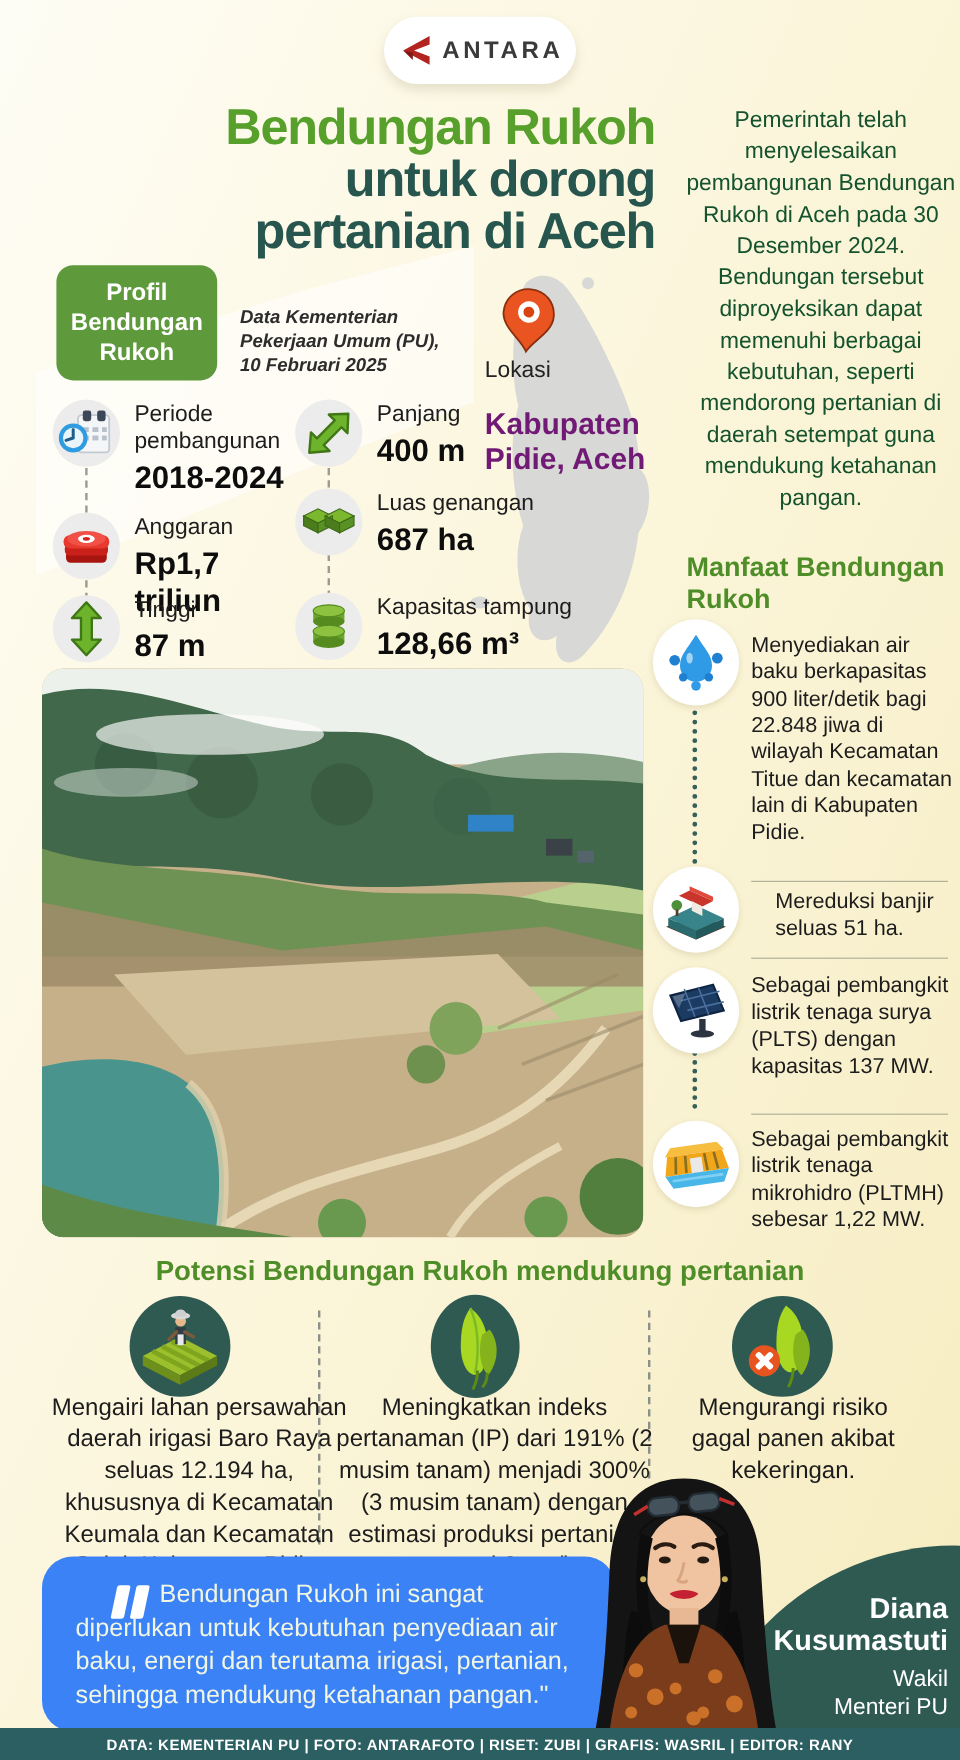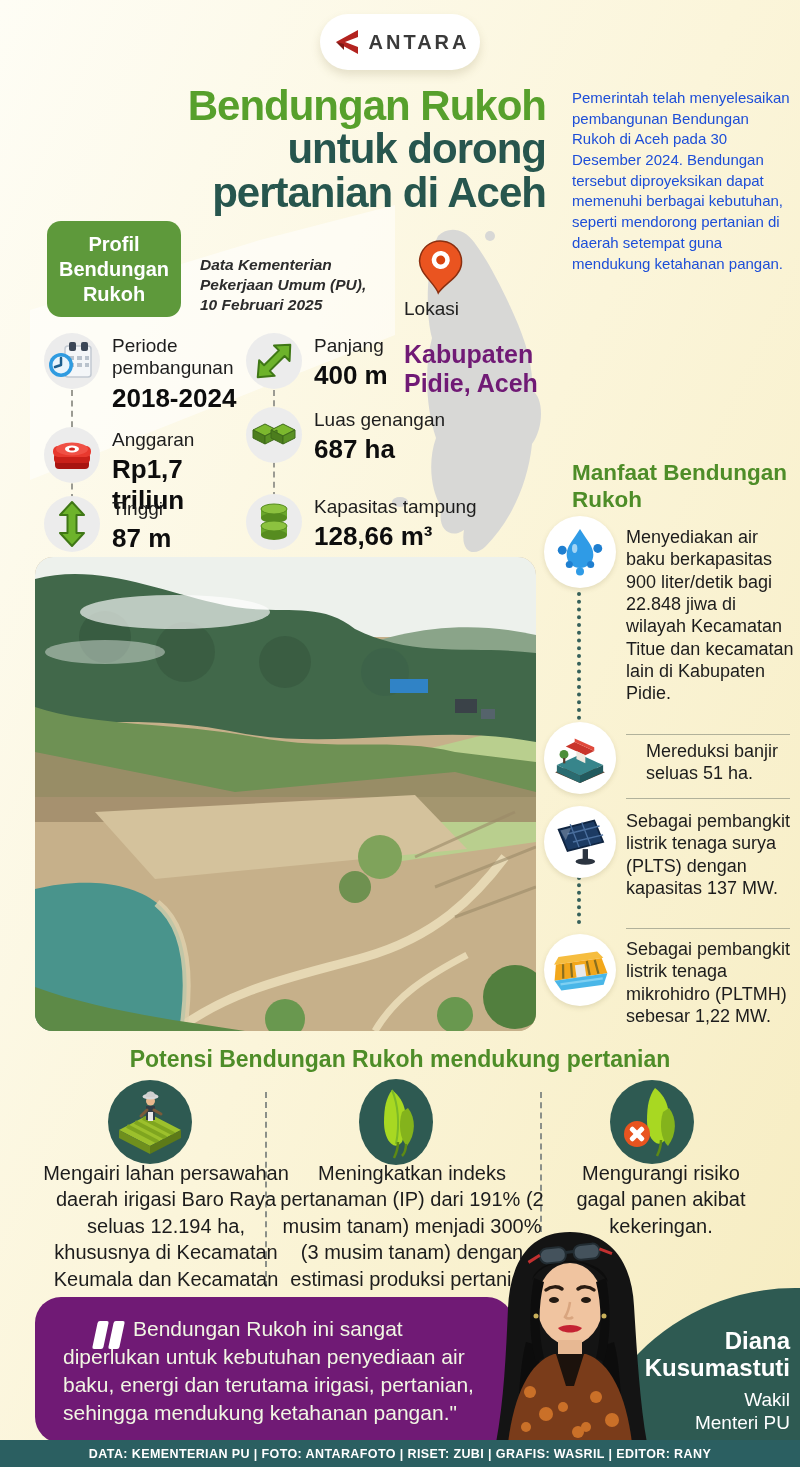--- a/index.html
+++ b/index.html
@@ -9,21 +9,21 @@
     background:linear-gradient(115deg,#fefdf5 0%,#fbf5da 50%,#f6ecc0 100%);
   }
   .abs{position:absolute;}
   
   .logo-pill{left:320px;top:14px;width:160px;height:56px;border-radius:28px;background:#fff;
     box-shadow:0 5px 10px rgba(120,110,60,.18);display:flex;align-items:center;justify-content:center;gap:8px;z-index:3;}
   .logo-text{font-size:20px;font-weight:bold;color:#3a3a3a;letter-spacing:3px;}
   .title{left:110px;top:84px;width:436px;text-align:right;z-index:2;line-height:1.03;letter-spacing:-1px;}
   .title .t1{font-size:42px;font-weight:bold;color:#57a02c;}
   .title .t2{font-size:42px;font-weight:bold;color:#27564e;}
-  .intro{left:572px;top:88px;width:224px;font-size:15px;line-height:1.38;color:#1d4ed8;z-index:2;}
+  .intro{left:572px;top:88px;width:224px;font-size:19px;line-height:1.38;color:#14532d;z-index:2;text-align:center;}
   
   .profil-box{left:47px;top:221px;width:134px;height:96px;background:#5e993b;border-radius:14px;
     display:flex;align-items:center;justify-content:center;text-align:center;z-index:2;}
   .profil-box span{color:#fff;font-weight:bold;font-size:20px;line-height:1.25;}
   .source{left:200px;top:255px;width:185px;font-size:15.5px;font-style:italic;font-weight:bold;color:#2c2c2c;line-height:1.3;z-index:2;}
   .loc{left:404px;top:298px;width:160px;z-index:2;}
   .loc .loc-label{font-size:19px;color:#222;}
   .loc .loc-value{font-size:25px;font-weight:bold;color:#701a75;line-height:1.15;margin-top:20px;}
   
   .stat{display:flex;gap:12px;z-index:2;align-items:flex-start;}
@@ -39,21 +39,21 @@
   .ben-head{left:572px;top:459px;width:224px;font-size:22.5px;font-weight:bold;color:#4e8d28;line-height:1.2;z-index:2;}
   .ben-ic{width:72px;height:72px;border-radius:50%;background:#fff;box-shadow:0 2px 5px rgba(120,110,60,.18);
     display:flex;align-items:center;justify-content:center;z-index:2;}
   .ben-tx{width:174px;font-size:18px;line-height:1.24;color:#1c1c1c;z-index:2;}
   .ben-sep{height:1px;background:#8a8f7e;opacity:.65;width:164px;z-index:2;}
   .dot-v{border-left:4px dotted #35605a;z-index:1;}
   
   .pot-head{left:0;top:1046px;width:800px;text-align:center;font-size:23px;font-weight:bold;color:#4e8d28;z-index:2;}
   .pot-tx{font-size:20px;line-height:1.32;color:#1c1c1c;text-align:center;z-index:2;}
   
-  .quote-box{left:35px;top:1297px;width:478px;height:146px;border-radius:26px;background:#701a75;z-index:2;}
+  .quote-box{left:35px;top:1297px;width:478px;height:146px;border-radius:26px;background:#3b82f6;z-index:2;}
   .qmark{position:absolute;left:60px;top:24px;display:flex;gap:5px;transform:skewX(-12deg);}
   .qmark i{display:block;width:11px;height:28px;background:#fff;border-radius:2px;}
   .qtext{position:absolute;left:28px;top:18px;width:436px;color:#f1f6e3;font-size:21px;line-height:1.33;text-indent:70px;}
   .teal-circle{left:575px;top:1288px;width:440px;height:440px;border-radius:50%;background:#2e5a52;z-index:2;}
   .speaker{left:628px;top:1328px;width:162px;text-align:right;color:#fff;z-index:4;}
   .speaker .nm{font-size:24px;font-weight:bold;line-height:1.12;}
   .speaker .rl{font-size:19px;line-height:1.2;margin-top:7px;width:112px;margin-left:auto;}
   .portrait{left:468px;top:1222px;z-index:3;}
   
   .footer{left:0;top:1440px;width:800px;height:27px;background:#2b5f61;display:flex;align-items:center;justify-content:center;z-index:5;}

